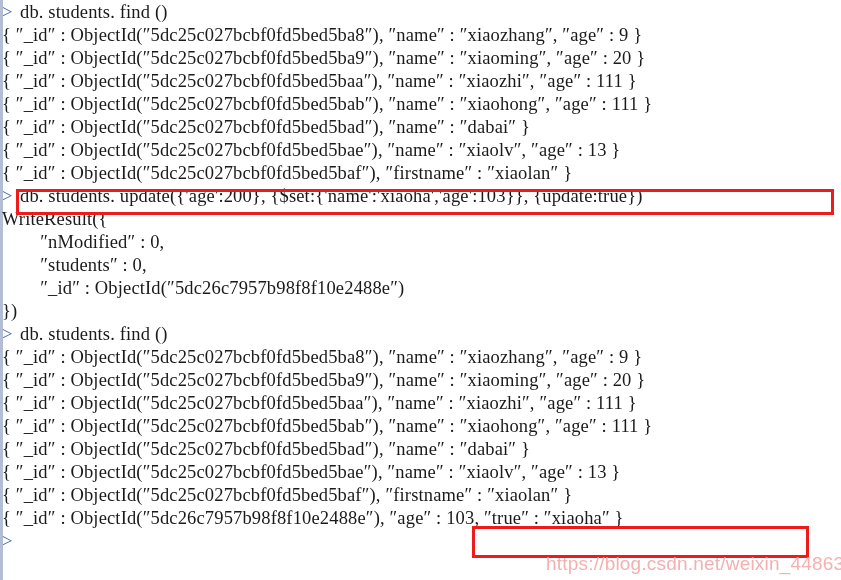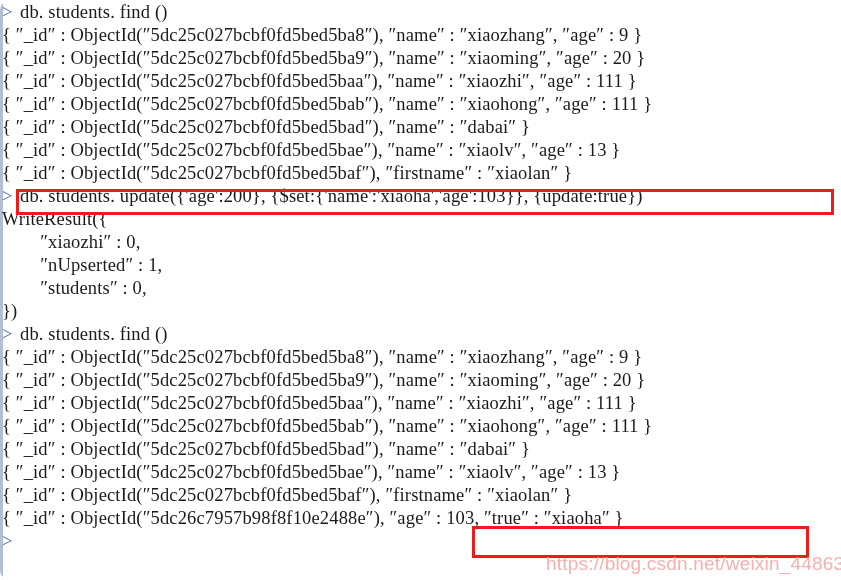--- a/index.html
+++ b/index.html
@@ -8,21 +8,20 @@
     padding: 0;
     background: #ffffff;
   }
   #terminal {
     position: relative;
     width: 841px;
     height: 580px;
     background: #ffffff;
     overflow: hidden;
     font-family: "Liberation Serif", "DejaVu Serif", serif;
-    border-radius: 10px;
   }
   
   #left-edge {
     position: absolute;
     left: 0;
     top: 0;
     width: 3px;
     height: 580px;
     background: #9aa7c4;
     opacity: .75;
@@ -96,23 +95,23 @@
       <div class="line"><span class="prompt-glyph">&gt;</span><span>db. students. find ()</span></div>
       <div class="line"><span>{ ″_id″ : ObjectId(″5dc25c027bcbf0fd5bed5ba8″), ″name″ : ″xiaozhang″, ″age″ : 9 }</span></div>
       <div class="line"><span>{ ″_id″ : ObjectId(″5dc25c027bcbf0fd5bed5ba9″), ″name″ : ″xiaoming″, ″age″ : 20 }</span></div>
       <div class="line"><span>{ ″_id″ : ObjectId(″5dc25c027bcbf0fd5bed5baa″), ″name″ : ″xiaozhi″, ″age″ : 111 }</span></div>
       <div class="line"><span>{ ″_id″ : ObjectId(″5dc25c027bcbf0fd5bed5bab″), ″name″ : ″xiaohong″, ″age″ : 111 }</span></div>
       <div class="line"><span>{ ″_id″ : ObjectId(″5dc25c027bcbf0fd5bed5bad″), ″name″ : ″dabai″ }</span></div>
       <div class="line"><span>{ ″_id″ : ObjectId(″5dc25c027bcbf0fd5bed5bae″), ″name″ : ″xiaolv″, ″age″ : 13 }</span></div>
       <div class="line"><span>{ ″_id″ : ObjectId(″5dc25c027bcbf0fd5bed5baf″), ″firstname″ : ″xiaolan″ }</span></div>
       <div class="line"><span class="prompt-glyph">&gt;</span><span>db. students. update({'age':200}, {$set:{'name':'xiaoha','age':103}}, {update:true})</span></div>
       <div class="line"><span>WriteResult({</span></div>
-      <div class="line"><span>        ″xiaozhi″ : 0,</span></div>
-      <div class="line"><span>        ″nUpserted″ : 1,</span></div>
+      <div class="line"><span>        ″nModified″ : 0,</span></div>
       <div class="line"><span>        ″students″ : 0,</span></div>
+      <div class="line"><span>        ″_id″ : ObjectId(″5dc26c7957b98f8f10e2488e″)</span></div>
       <div class="line"><span>})</span></div>
       <div class="line"><span class="prompt-glyph">&gt;</span><span>db. students. find ()</span></div>
       <div class="line"><span>{ ″_id″ : ObjectId(″5dc25c027bcbf0fd5bed5ba8″), ″name″ : ″xiaozhang″, ″age″ : 9 }</span></div>
       <div class="line"><span>{ ″_id″ : ObjectId(″5dc25c027bcbf0fd5bed5ba9″), ″name″ : ″xiaoming″, ″age″ : 20 }</span></div>
       <div class="line"><span>{ ″_id″ : ObjectId(″5dc25c027bcbf0fd5bed5baa″), ″name″ : ″xiaozhi″, ″age″ : 111 }</span></div>
       <div class="line"><span>{ ″_id″ : ObjectId(″5dc25c027bcbf0fd5bed5bab″), ″name″ : ″xiaohong″, ″age″ : 111 }</span></div>
       <div class="line"><span>{ ″_id″ : ObjectId(″5dc25c027bcbf0fd5bed5bad″), ″name″ : ″dabai″ }</span></div>
       <div class="line"><span>{ ″_id″ : ObjectId(″5dc25c027bcbf0fd5bed5bae″), ″name″ : ″xiaolv″, ″age″ : 13 }</span></div>
       <div class="line"><span>{ ″_id″ : ObjectId(″5dc25c027bcbf0fd5bed5baf″), ″firstname″ : ″xiaolan″ }</span></div>
       <div class="line"><span>{ ″_id″ : ObjectId(″5dc26c7957b98f8f10e2488e″), ″age″ : 103, ″true″ : ″xiaoha″ }</span></div>

